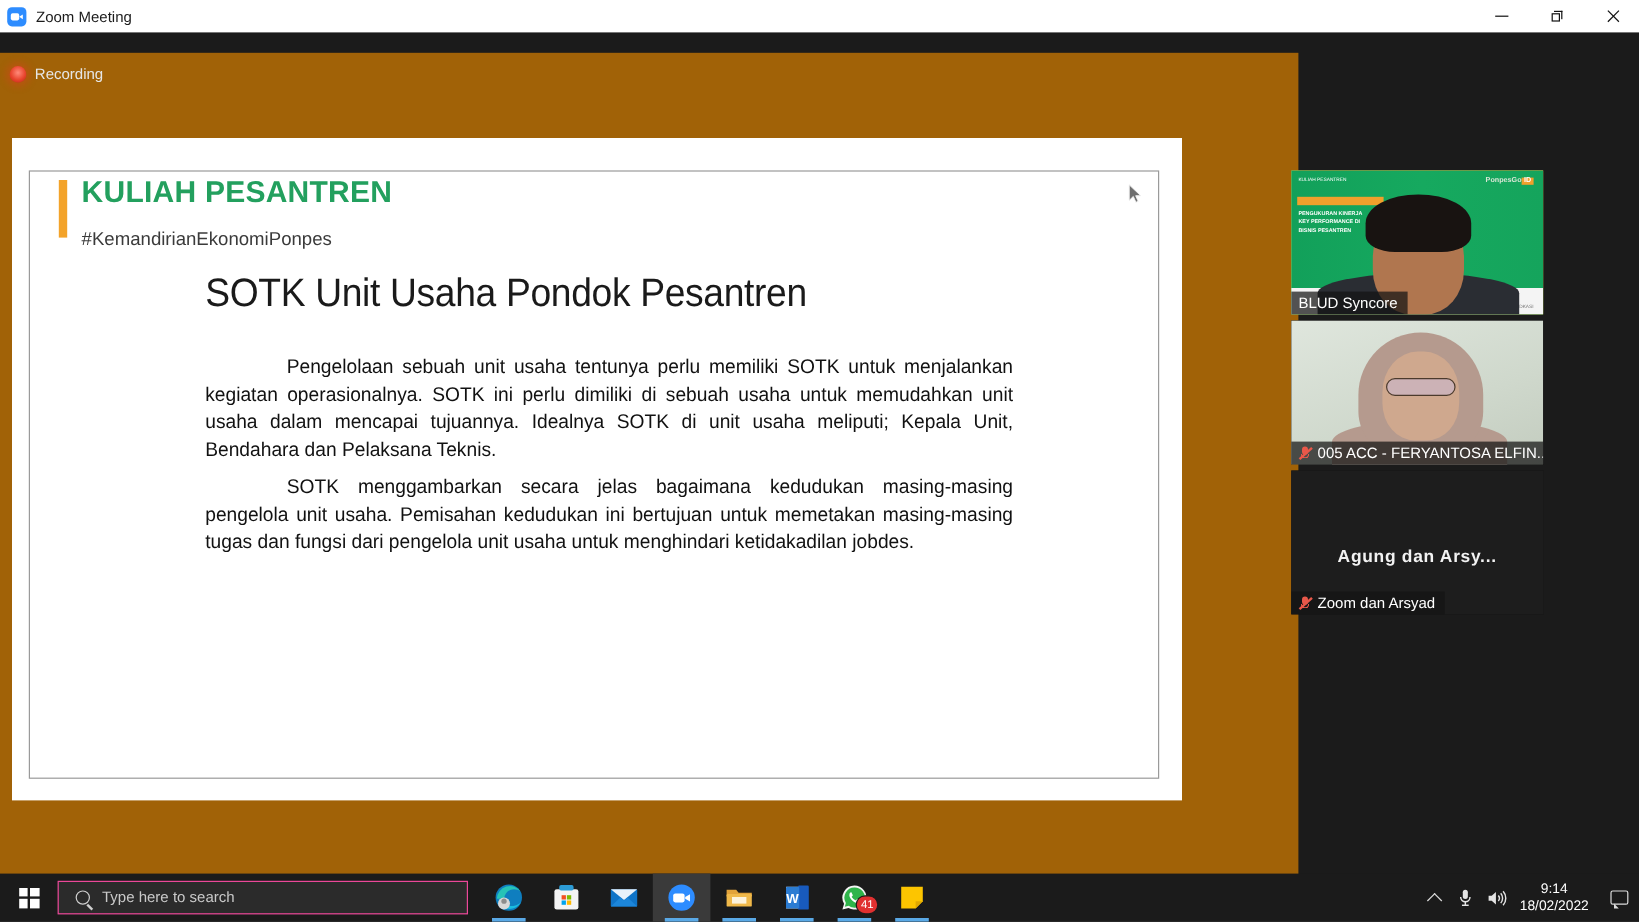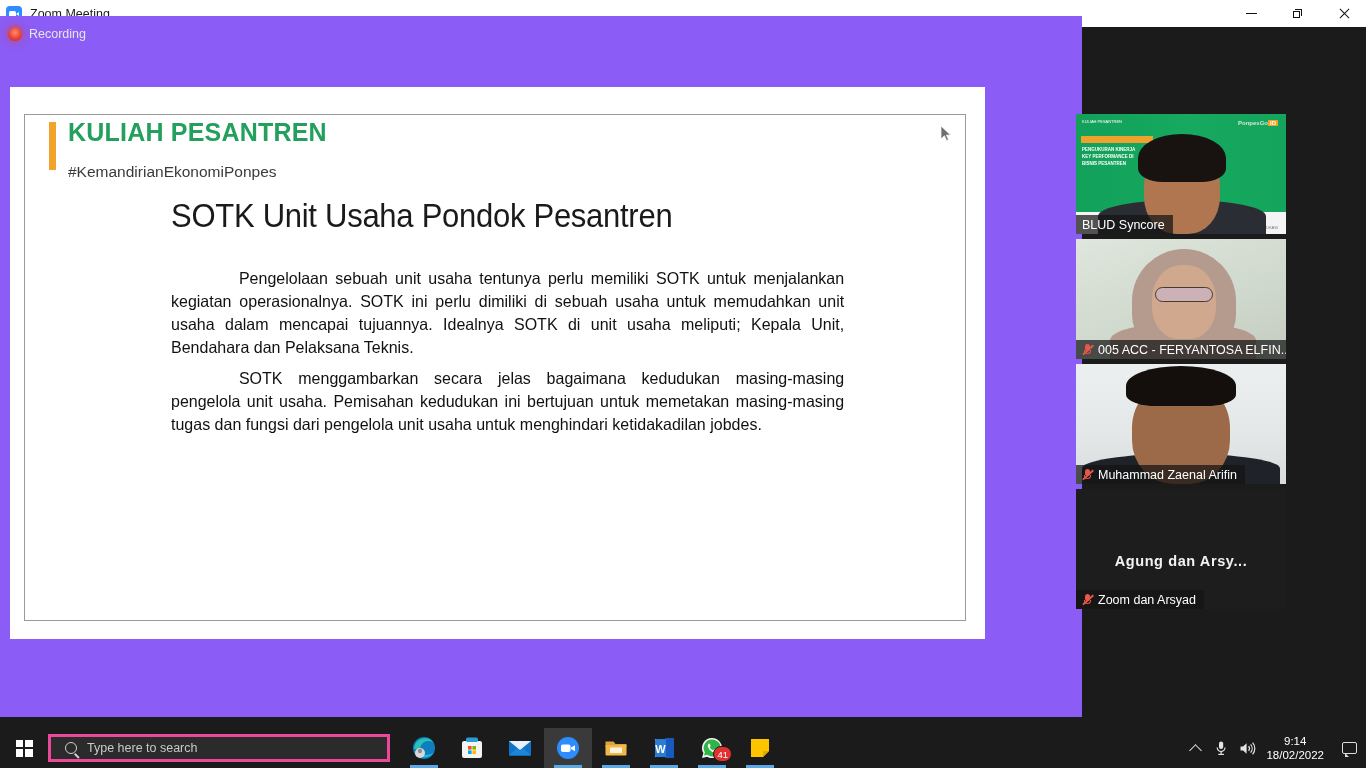--- a/index.html
+++ b/index.html
@@ -39,22 +39,22 @@
   .ctl-max i.b{ left:0; top:2px; width:7px; height:7px; border:1px solid #111; }
   .ctl-max i.t{ left:2px; top:0; width:7px; height:7px; border:1px solid #111; border-bottom:none; border-left:none;}
   .ctl-close{ width:11px; height:11px; position:relative; }
   .ctl-close i{ position:absolute; left:0; top:5px; width:13px; height:1px; background:#111;
                 transform-origin:center; }
   .ctl-close i:first-child{ transform:rotate(45deg); }
   .ctl-close i:last-child{ transform:rotate(-45deg); }
 
   
   #meeting{
-    position:absolute; left:0; top:16px; width:1082px; height:701px;
-    background:#8b5cf6;
+    position:absolute; left:0; top:44px; width:1082px; height:701px;
+    background:#a16207;
   }
 
   
   #recording{
     position:absolute; left:8px; top:8px; height:20px;
     display:flex; align-items:center; gap:7px;
   }
   #rec-dot{
     width:14px; height:14px; border-radius:50%;
     background:radial-gradient(circle at 50% 40%, #ff8a7a 0%, #e8442d 55%, #b32414 100%);
@@ -160,21 +160,21 @@
     position:absolute; left:0; top:728px; width:1366px; height:40px;
     background:#1b1b1b; display:flex; align-items:center;
   }
   #start-btn{
     width:48px; height:40px; display:flex; align-items:center; justify-content:center; flex:none;
   }
   .win-logo{ width:17px; height:17px; display:grid;
     grid-template-columns:1fr 1fr; grid-template-rows:1fr 1fr; gap:2px; }
   .win-logo span{ background:#fff; display:block; }
   #searchbox{
-    width:342px; height:28px; background:#2b2b2b; border:3px solid #ec4899;
+    width:342px; height:28px; background:#2b2b2b; border:1px solid #ec4899;
     display:flex; align-items:center; gap:10px; padding-left:14px; flex:none;
   }
   #searchbox .mag{
     width:12px; height:12px; border:1.5px solid #cfcfcf; border-radius:50%;
     position:relative; flex:none;
   }
   #searchbox .mag::after{
     content:""; position:absolute; right:-4px; bottom:-3px;
     width:6px; height:1.5px; background:#cfcfcf; transform:rotate(45deg);
   }
@@ -299,35 +299,20 @@
       <div class="namebar">
         <span class="mic-muted">
           <span class="body"></span>
             <span class="stand"></span>
             <span class="slash"></span>
         </span>
         <span>005 ACC - FERYANTOSA ELFIN...</span>
       </div>
     </div>
 
-    <div class="tile">
-      <div class="vid vid-3">
-        <div class="shoulders" style="left:6px; bottom:0; width:198px; height:30px; background:#1f2228;"></div>
-        <div class="head" style="left:56px; top:16px; width:98px; height:104px; background:#9d6a49;"></div>
-        <div class="hair" style="left:50px; top:2px; width:110px; height:40px; background:#140f0d;"></div>
-      </div>
-      <div class="namebar">
-        <span class="mic-muted">
-          <span class="body"></span>
-            <span class="stand"></span>
-            <span class="slash"></span>
-        </span>
-        <span>Muhammad Zaenal Arifin</span>
-      </div>
-    </div>
 
     <div class="tile">
       <div class="vid vid-4"></div>
       <div class="videooff-name">Agung dan Arsy...</div>
       <div class="namebar">
         <span class="mic-muted">
           <span class="body"></span>
             <span class="stand"></span>
             <span class="slash"></span>
         </span>

